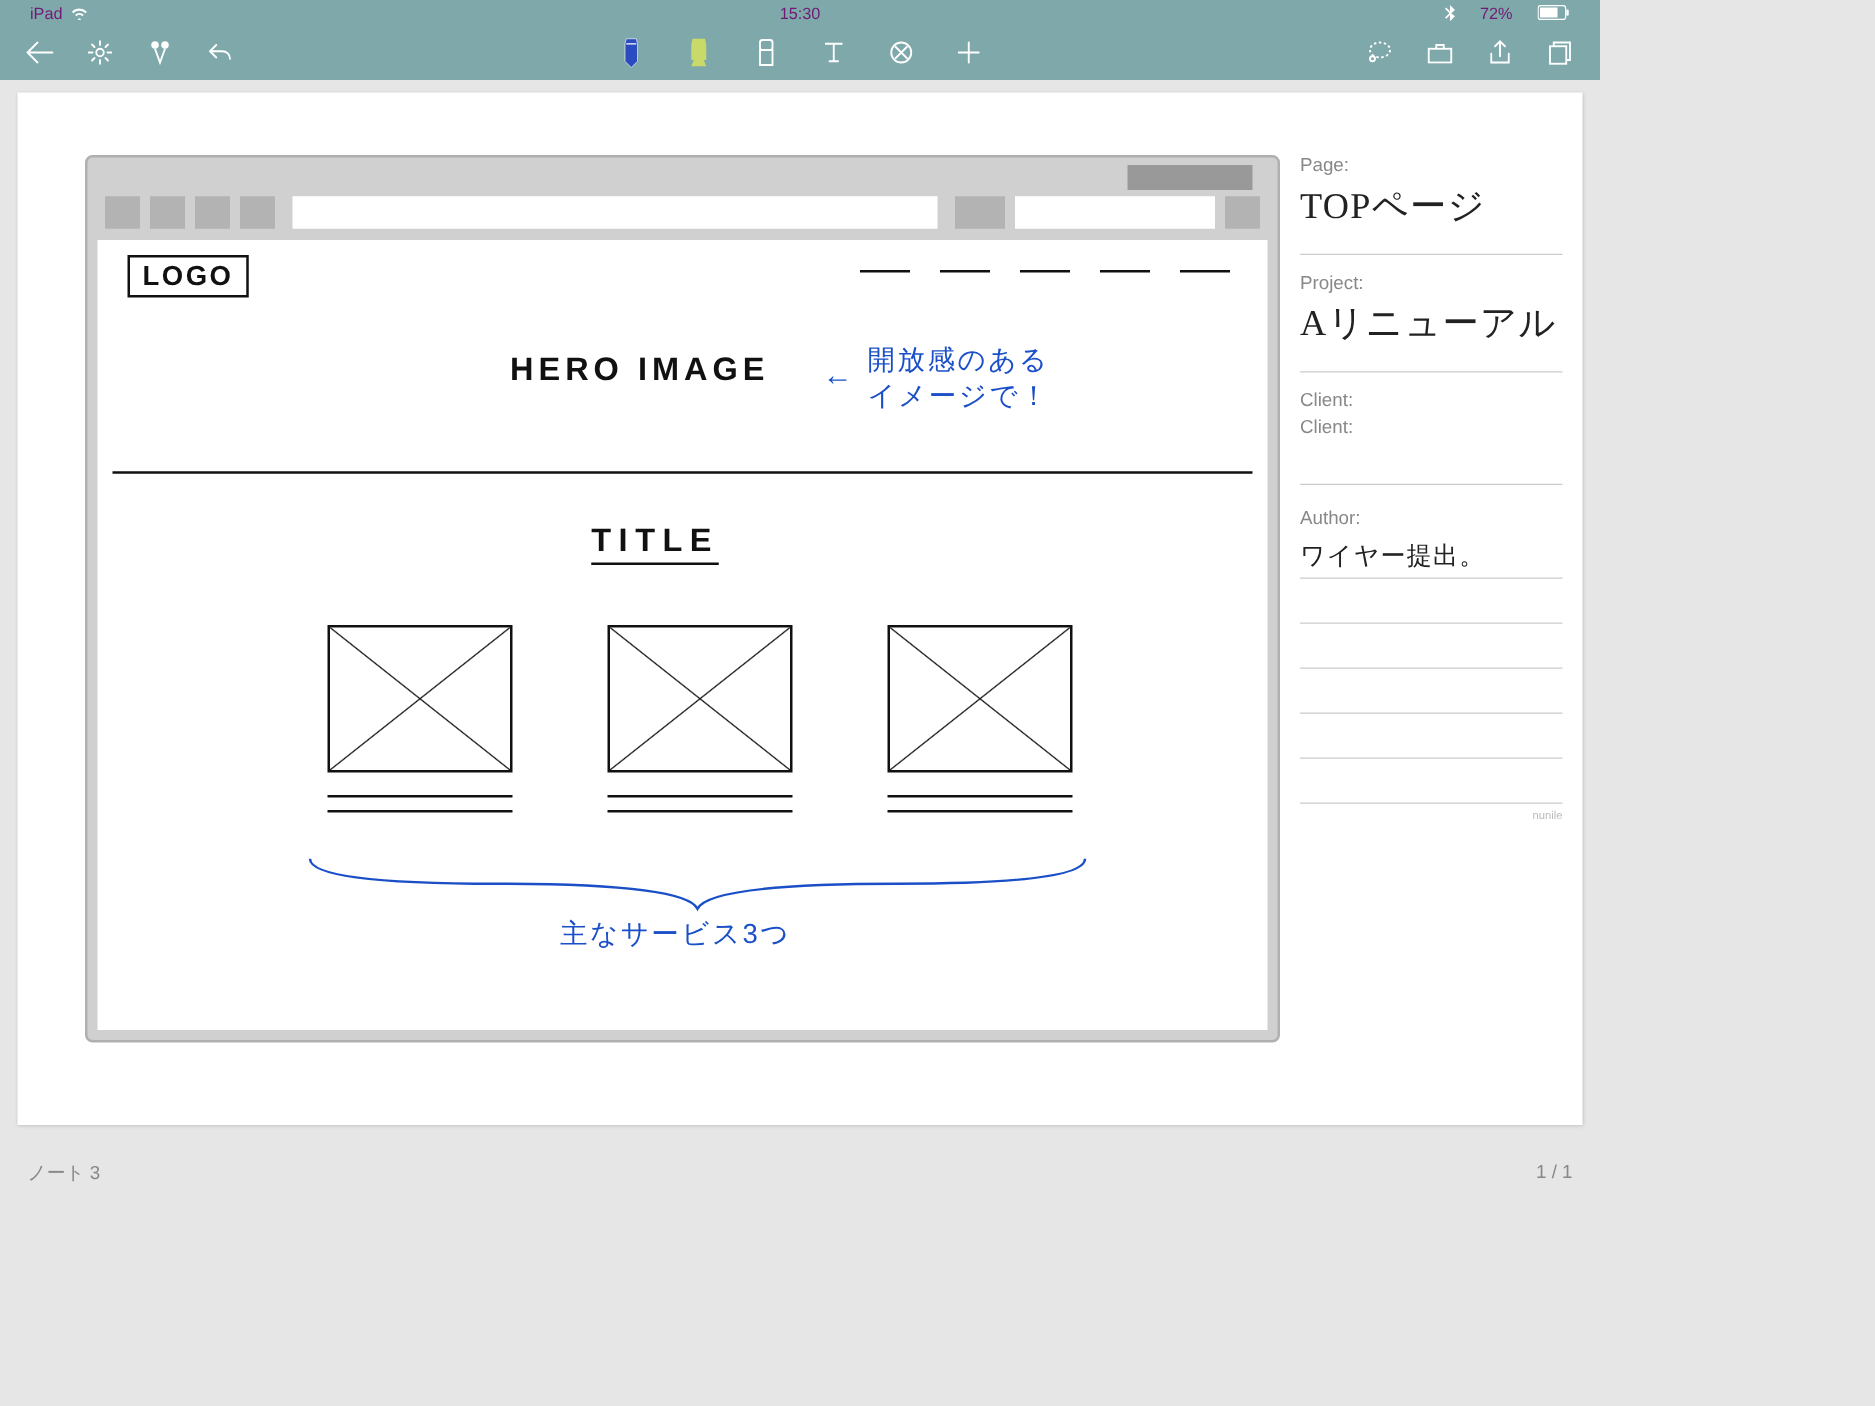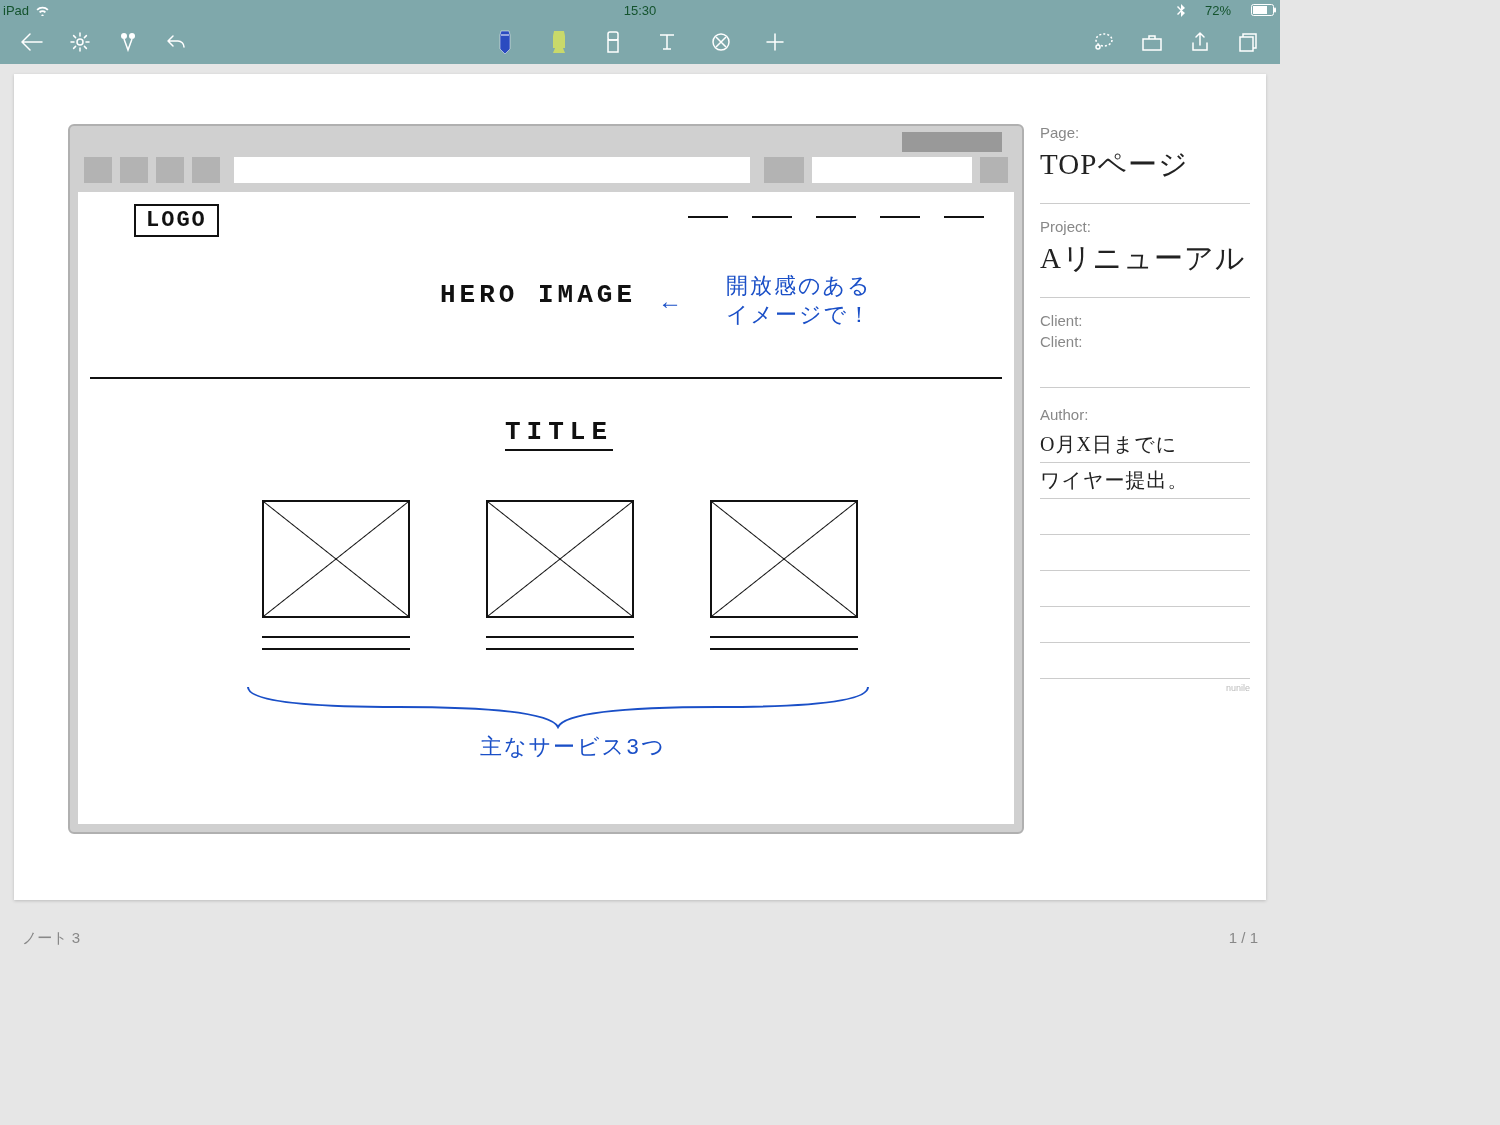--- a/index.html
+++ b/index.html
@@ -7,25 +7,25 @@
     width: 1280px;
     height: 960px;
     font-family: -apple-system, "Helvetica Neue", sans-serif;
     background: #e6e6e6;
     overflow: hidden;
   }
   
   .status-bar {
     height: 20px;
     background: #7fa8ab;
-    color: #14532d;
+    color: #701a75;
     font-size: 13px;
     display: flex;
     align-items: center;
-    padding: 0 3px;
+    padding: 0 24px;
     position: relative;
   }
   .status-left { display: flex; align-items: center; gap: 6px; }
   .status-center { position: absolute; left: 50%; transform: translateX(-50%); font-weight: 500; }
   .status-right { margin-left: auto; display: flex; align-items: center; gap: 20px; }
   .wifi-icon, .bt-icon, .batt-icon { display: inline-flex; }
 
   
   .toolbar {
     height: 44px;
@@ -104,25 +104,24 @@
   .bf-box { width: 40px; height: 26px; background: #b3b3b3; }
   .bf-search { width: 160px; height: 26px; background: #fff; }
   .bf-content {
     position: absolute;
     top: 66px; left: 8px; right: 8px; bottom: 8px;
     background: #fff;
   }
 
   
   .hand {
-    font-family: Liberation Mono, monospace;
+    font-family: Liberation Sans, sans-serif;
     position: absolute;
     color: #111;
     letter-spacing: 2px;
-    margin-left: 32px;
   }
   .logo-box {
     left: 24px; top: 12px;
     border: 2px solid #111;
     padding: 2px 10px;
     font-size: 22px;
     font-weight: 600;
   }
   .nav-lines { position: absolute; top: 24px; right: 30px; display: flex; gap: 24px; }
   .nav-lines span { display: block; width: 40px; border-top: 2px solid #111; }
@@ -343,21 +342,20 @@
 
       <div class="side-label">Project:</div>
       <div class="side-field">Aリニューアル</div>
 
       <div class="side-label">Client:</div>
 
       <div class="side-label">Client:</div>
       <div class="side-field"></div>
 
       <div class="side-label" style="margin-top:18px;">Author:</div>
-      <div class="side-notes-line">O月X日までに</div>
       <div class="side-notes-line">ワイヤー提出。</div>
       <div class="side-notes-line"></div>
       <div class="side-notes-line"></div>
       <div class="side-notes-line"></div>
       <div class="side-notes-line"></div>
       <div class="side-notes-line"></div>
       <div class="side-credit">nunile</div>
     </div>
   </div>
 

